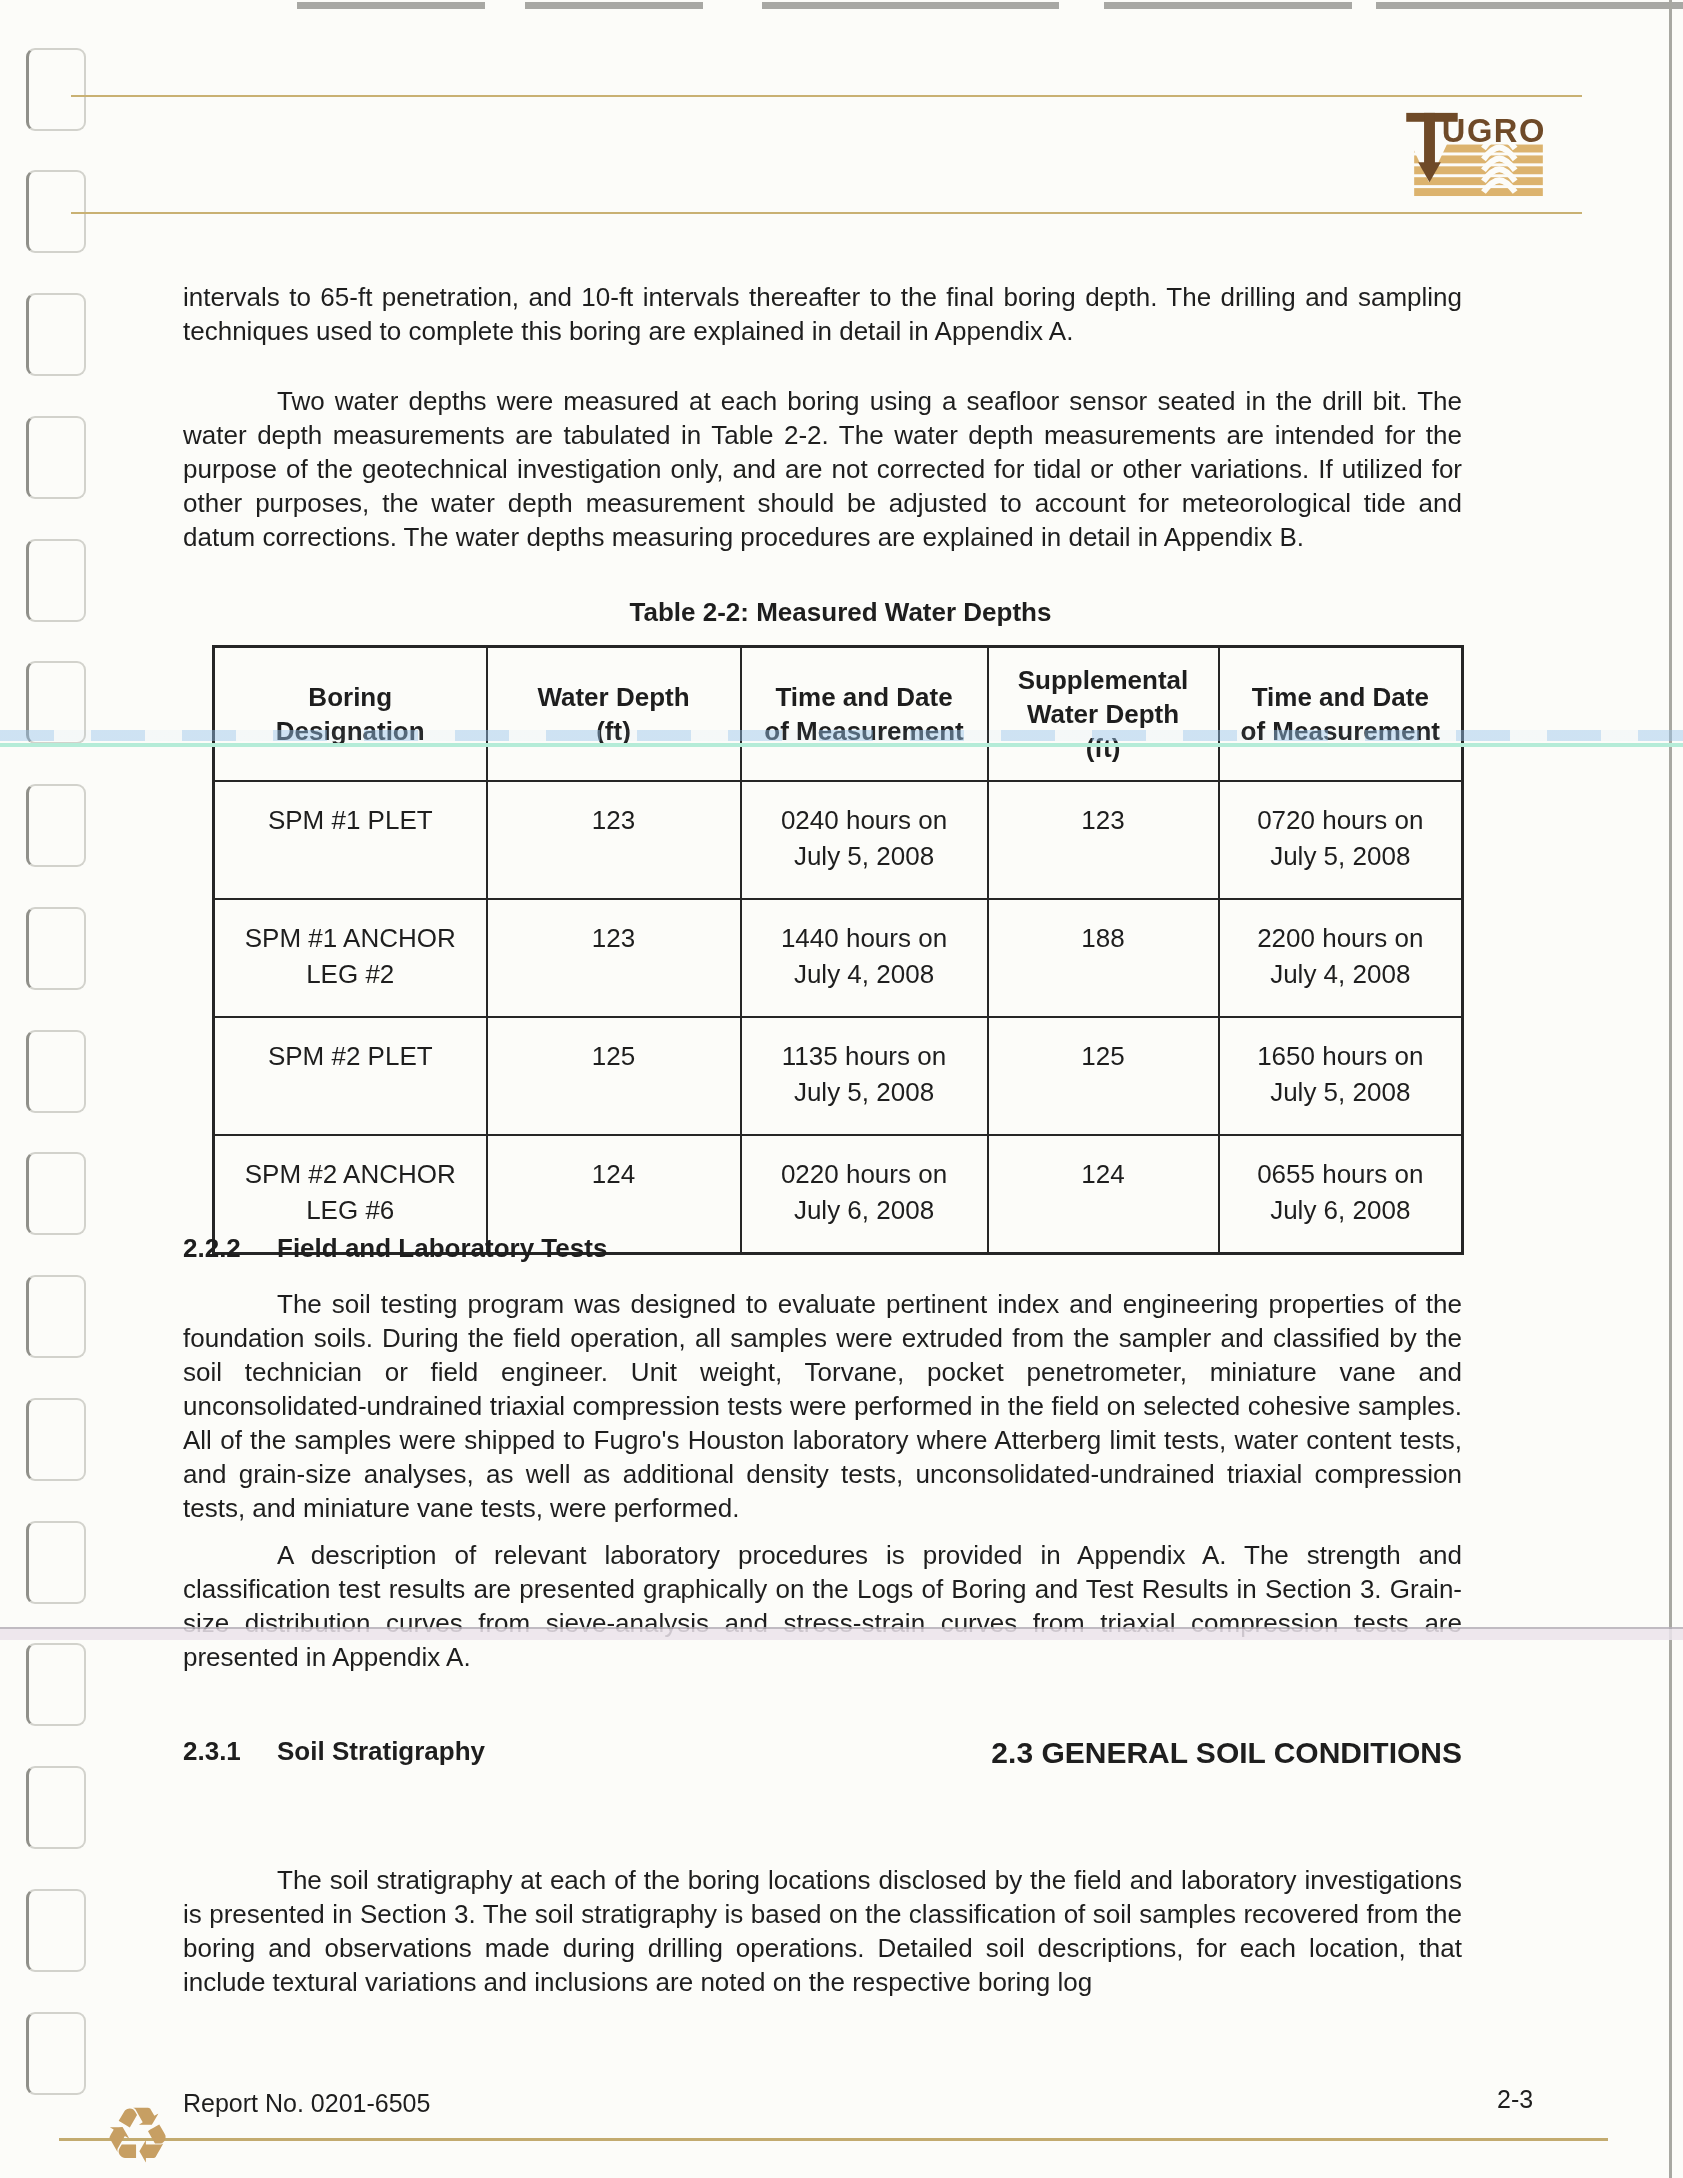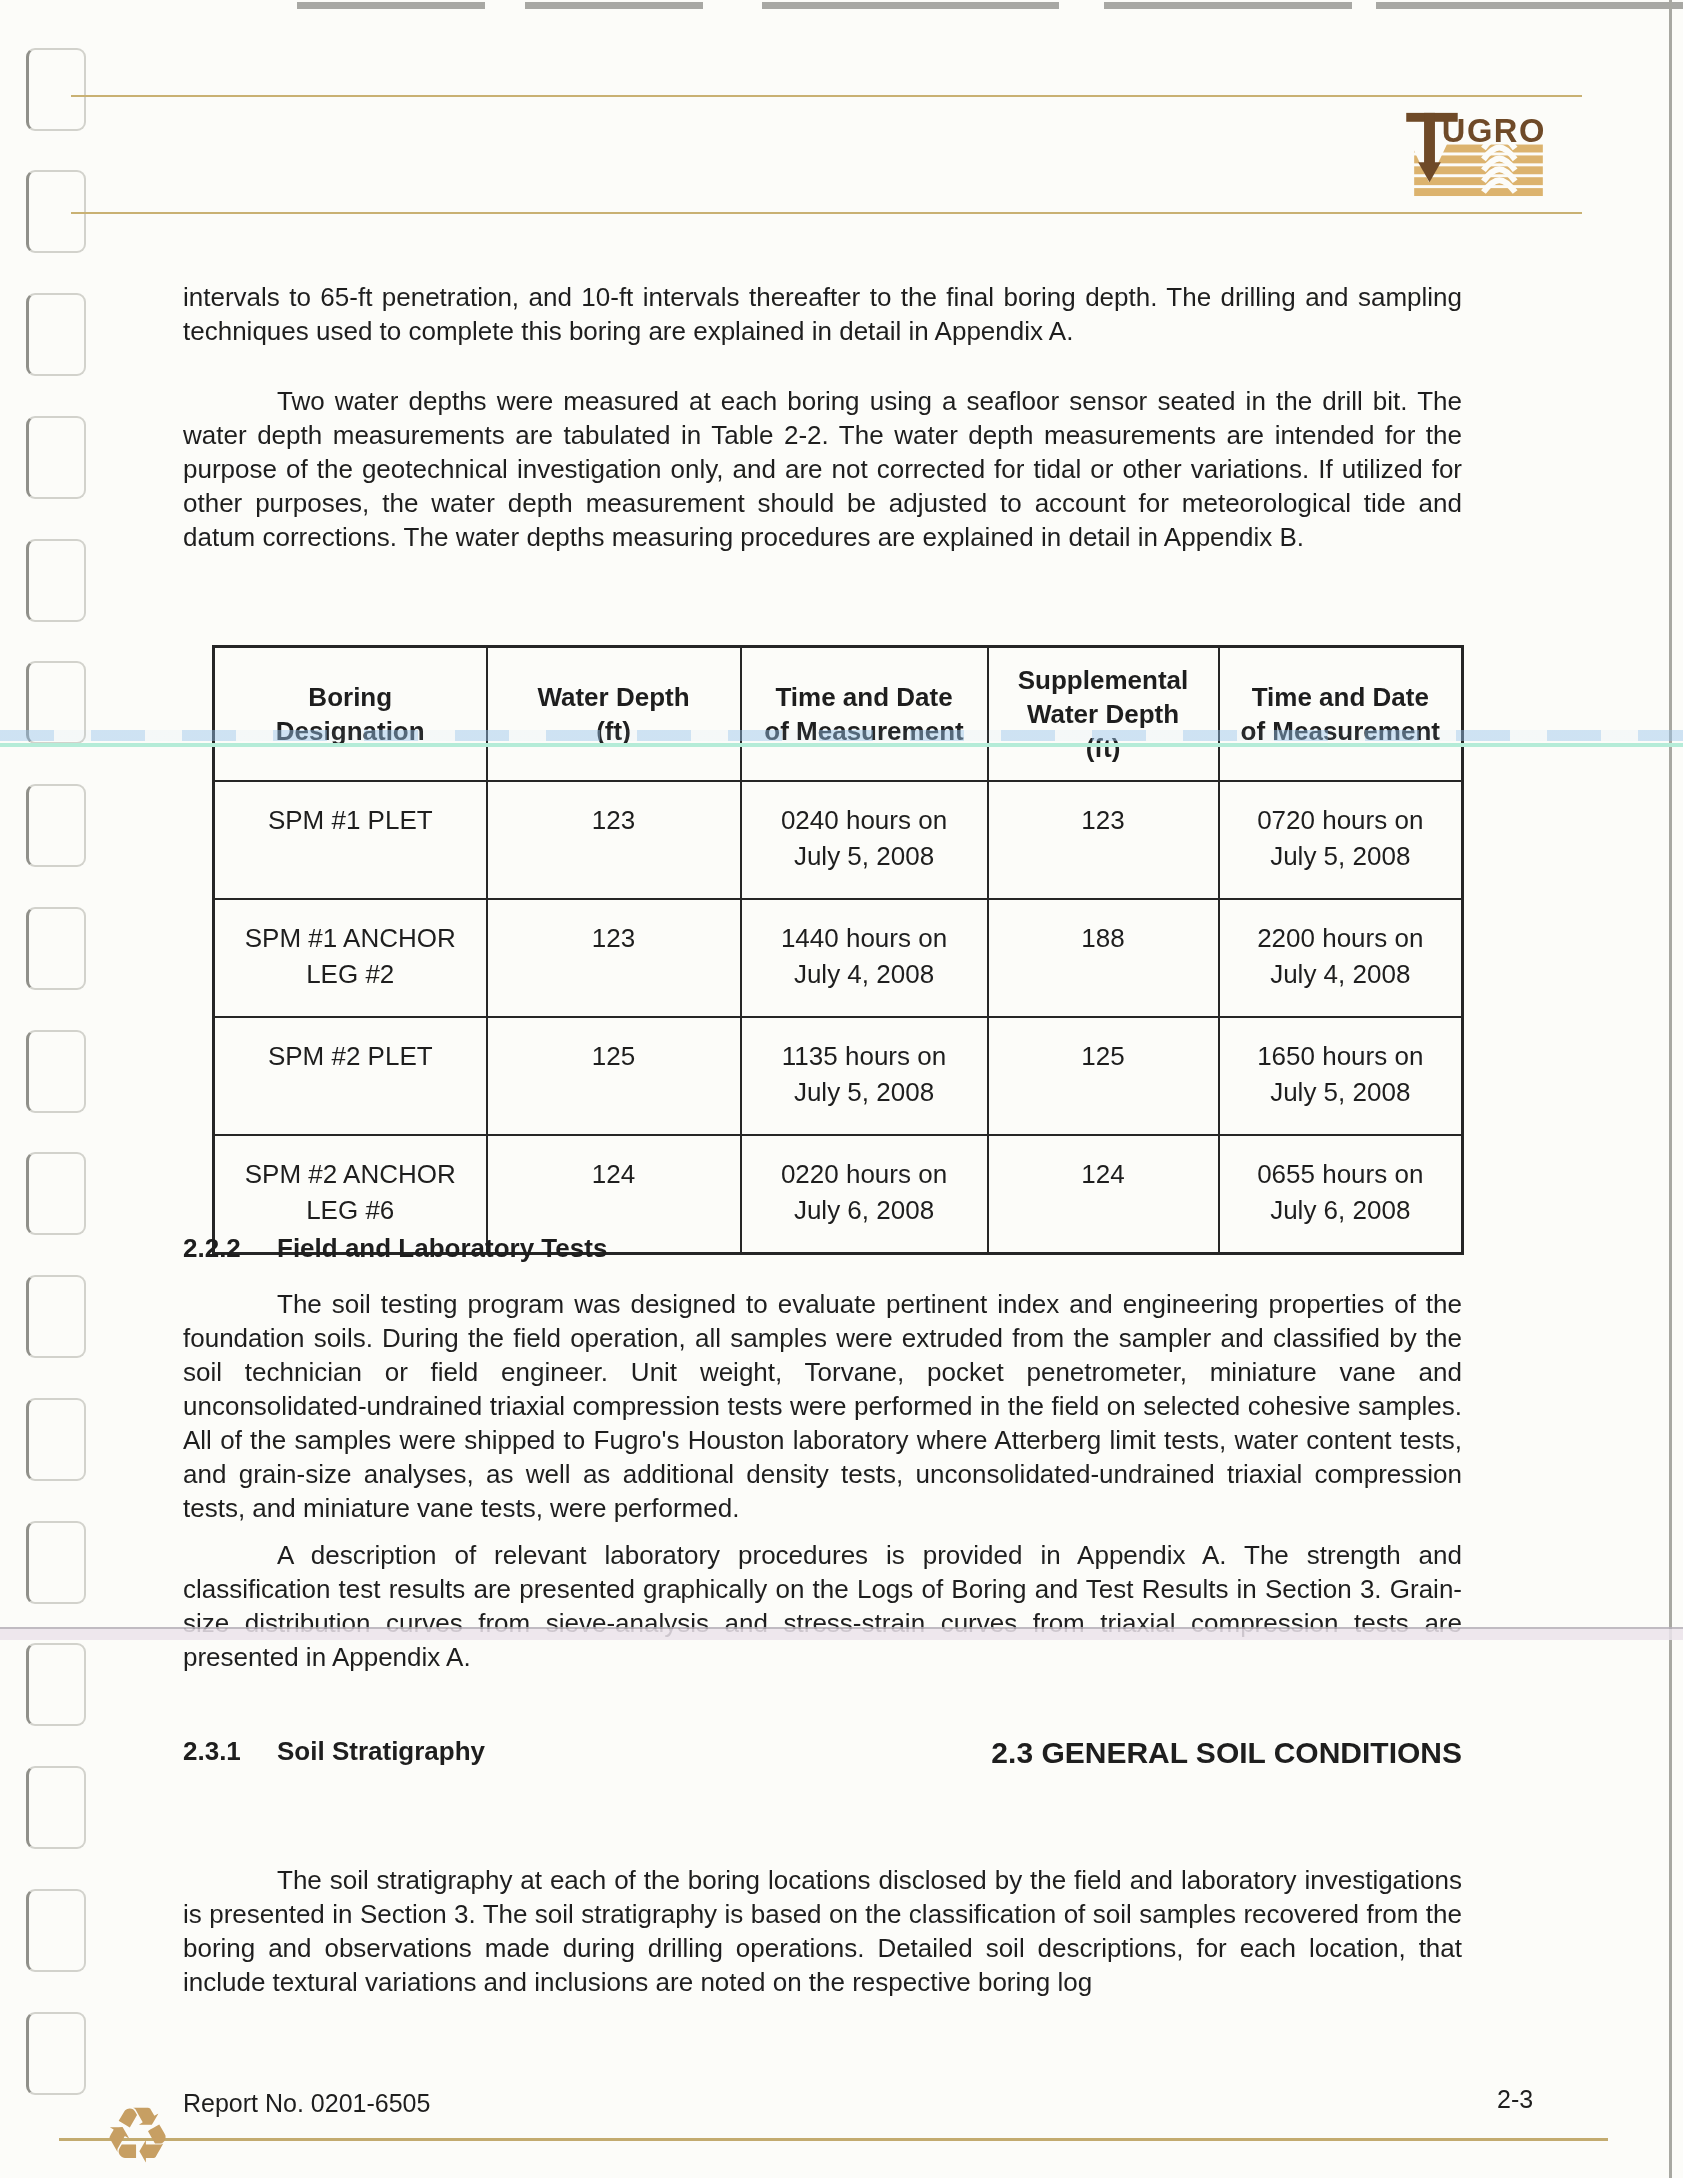--- a/index.html
+++ b/index.html
@@ -107,20 +107,21 @@
       <rect x="2" y="12" width="52" height="9"></rect>
       <rect x="20" y="12" width="11" height="52"></rect>
       <polygon points="14,62 37,62 25.5,82"></polygon>
     </g>
     <text x="38" y="41" font-family="Liberation Sans, sans-serif" font-size="33" font-weight="bold" fill="#6f4a28" letter-spacing="1.5">UGRO</text>
   </svg>
 
   <div class="para" style="top:280px">intervals to 65-ft penetration, and 10-ft intervals thereafter to the final boring depth.  The drilling and sampling techniques used to complete this boring are explained in detail in Appendix A.</div>
   <div class="para indent" style="top:384px">Two water depths were measured at each boring using a seafloor sensor seated in the drill bit.  The water depth measurements are tabulated in Table 2-2.  The water depth measurements are intended for the purpose of the geotechnical investigation only, and are not corrected for tidal or other variations.  If utilized for other purposes, the water depth measurement should be adjusted to account for meteorological tide and datum corrections.  The water depths measuring procedures are explained in detail in Appendix B.</div>
 
+  <div class="table-title">Table 2-2:  Measured Water Depths</div>
   <table class="wd-table">
     <colgroup>
       <col style="width:273px">
         <col style="width:254px">
         <col style="width:247px">
       <col style="width:231px">
         <col style="width:244px">
     </colgroup>
     <thead>
       <tr>

